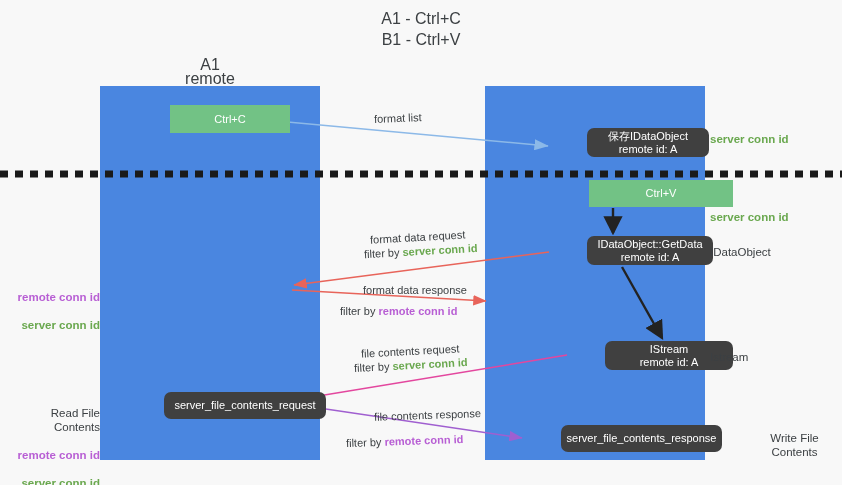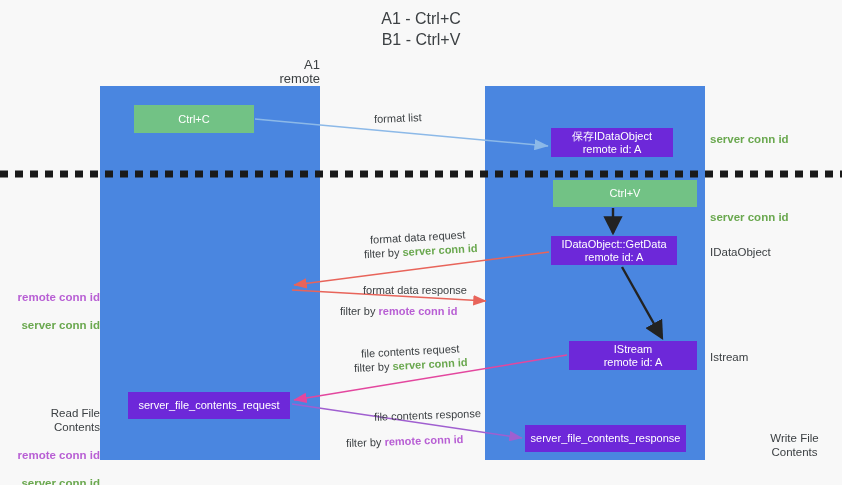--- a/index.html
+++ b/index.html
@@ -28,23 +28,23 @@
     width: 842px;
     text-align: center;
     font-size: 16px;
     color: #3c4043;
     line-height: 21px;
     white-space: pre-line;
   }
 
   
   .col-head {
-    font-size: 13px;
-    color: #3c4043;
-    text-align: right;
+    font-size: 16px;
+    color: #3c4043;
+    text-align: center;
     line-height: 14px;
     white-space: pre-line;
   }
   #head-a1 { left: 100px; top: 58px; width: 220px; }
   #head-b1 { left: 485px; top: 58px; width: 220px; }
 
   
   .lane {
     background: #4a86e0;
     top: 86px;
@@ -59,23 +59,24 @@
     display: flex;
     flex-direction: column;
     align-items: center;
     justify-content: center;
     color: #ffffff;
     font-size: 11px;
     line-height: 13px;
     text-align: center;
     white-space: pre-line;
     padding: 2px 20px;
+    margin-left: 36px;
   }
   .box.green { background: #72c285; }
-  .box.orange { background: #6d28d9; }
+  .box.orange { background: #404040; border-radius: 7px; }
 
   #box-ctrlc     { left: 134px; top: 105px; width: 120px; height: 28px; }
   #box-save      { left: 551px; top: 128px; width: 122px; height: 29px; }
   #box-ctrlv     { left: 553px; top: 180px; width: 144px; height: 27px; }
   #box-getdata   { left: 551px; top: 236px; width: 126px; height: 29px; }
   #box-fmtreq    { left: 131px; top: 277px; width: 158px; height: 27px; }
   #box-fmtresp   { left: 489px; top: 288px; width: 158px; height: 27px; }
   #box-istream   { left: 569px; top: 341px; width: 128px; height: 29px; }
   #box-filereq   { left: 128px; top: 392px; width: 162px; height: 27px; }
   #box-fileresp  { left: 525px; top: 425px; width: 161px; height: 27px; }

